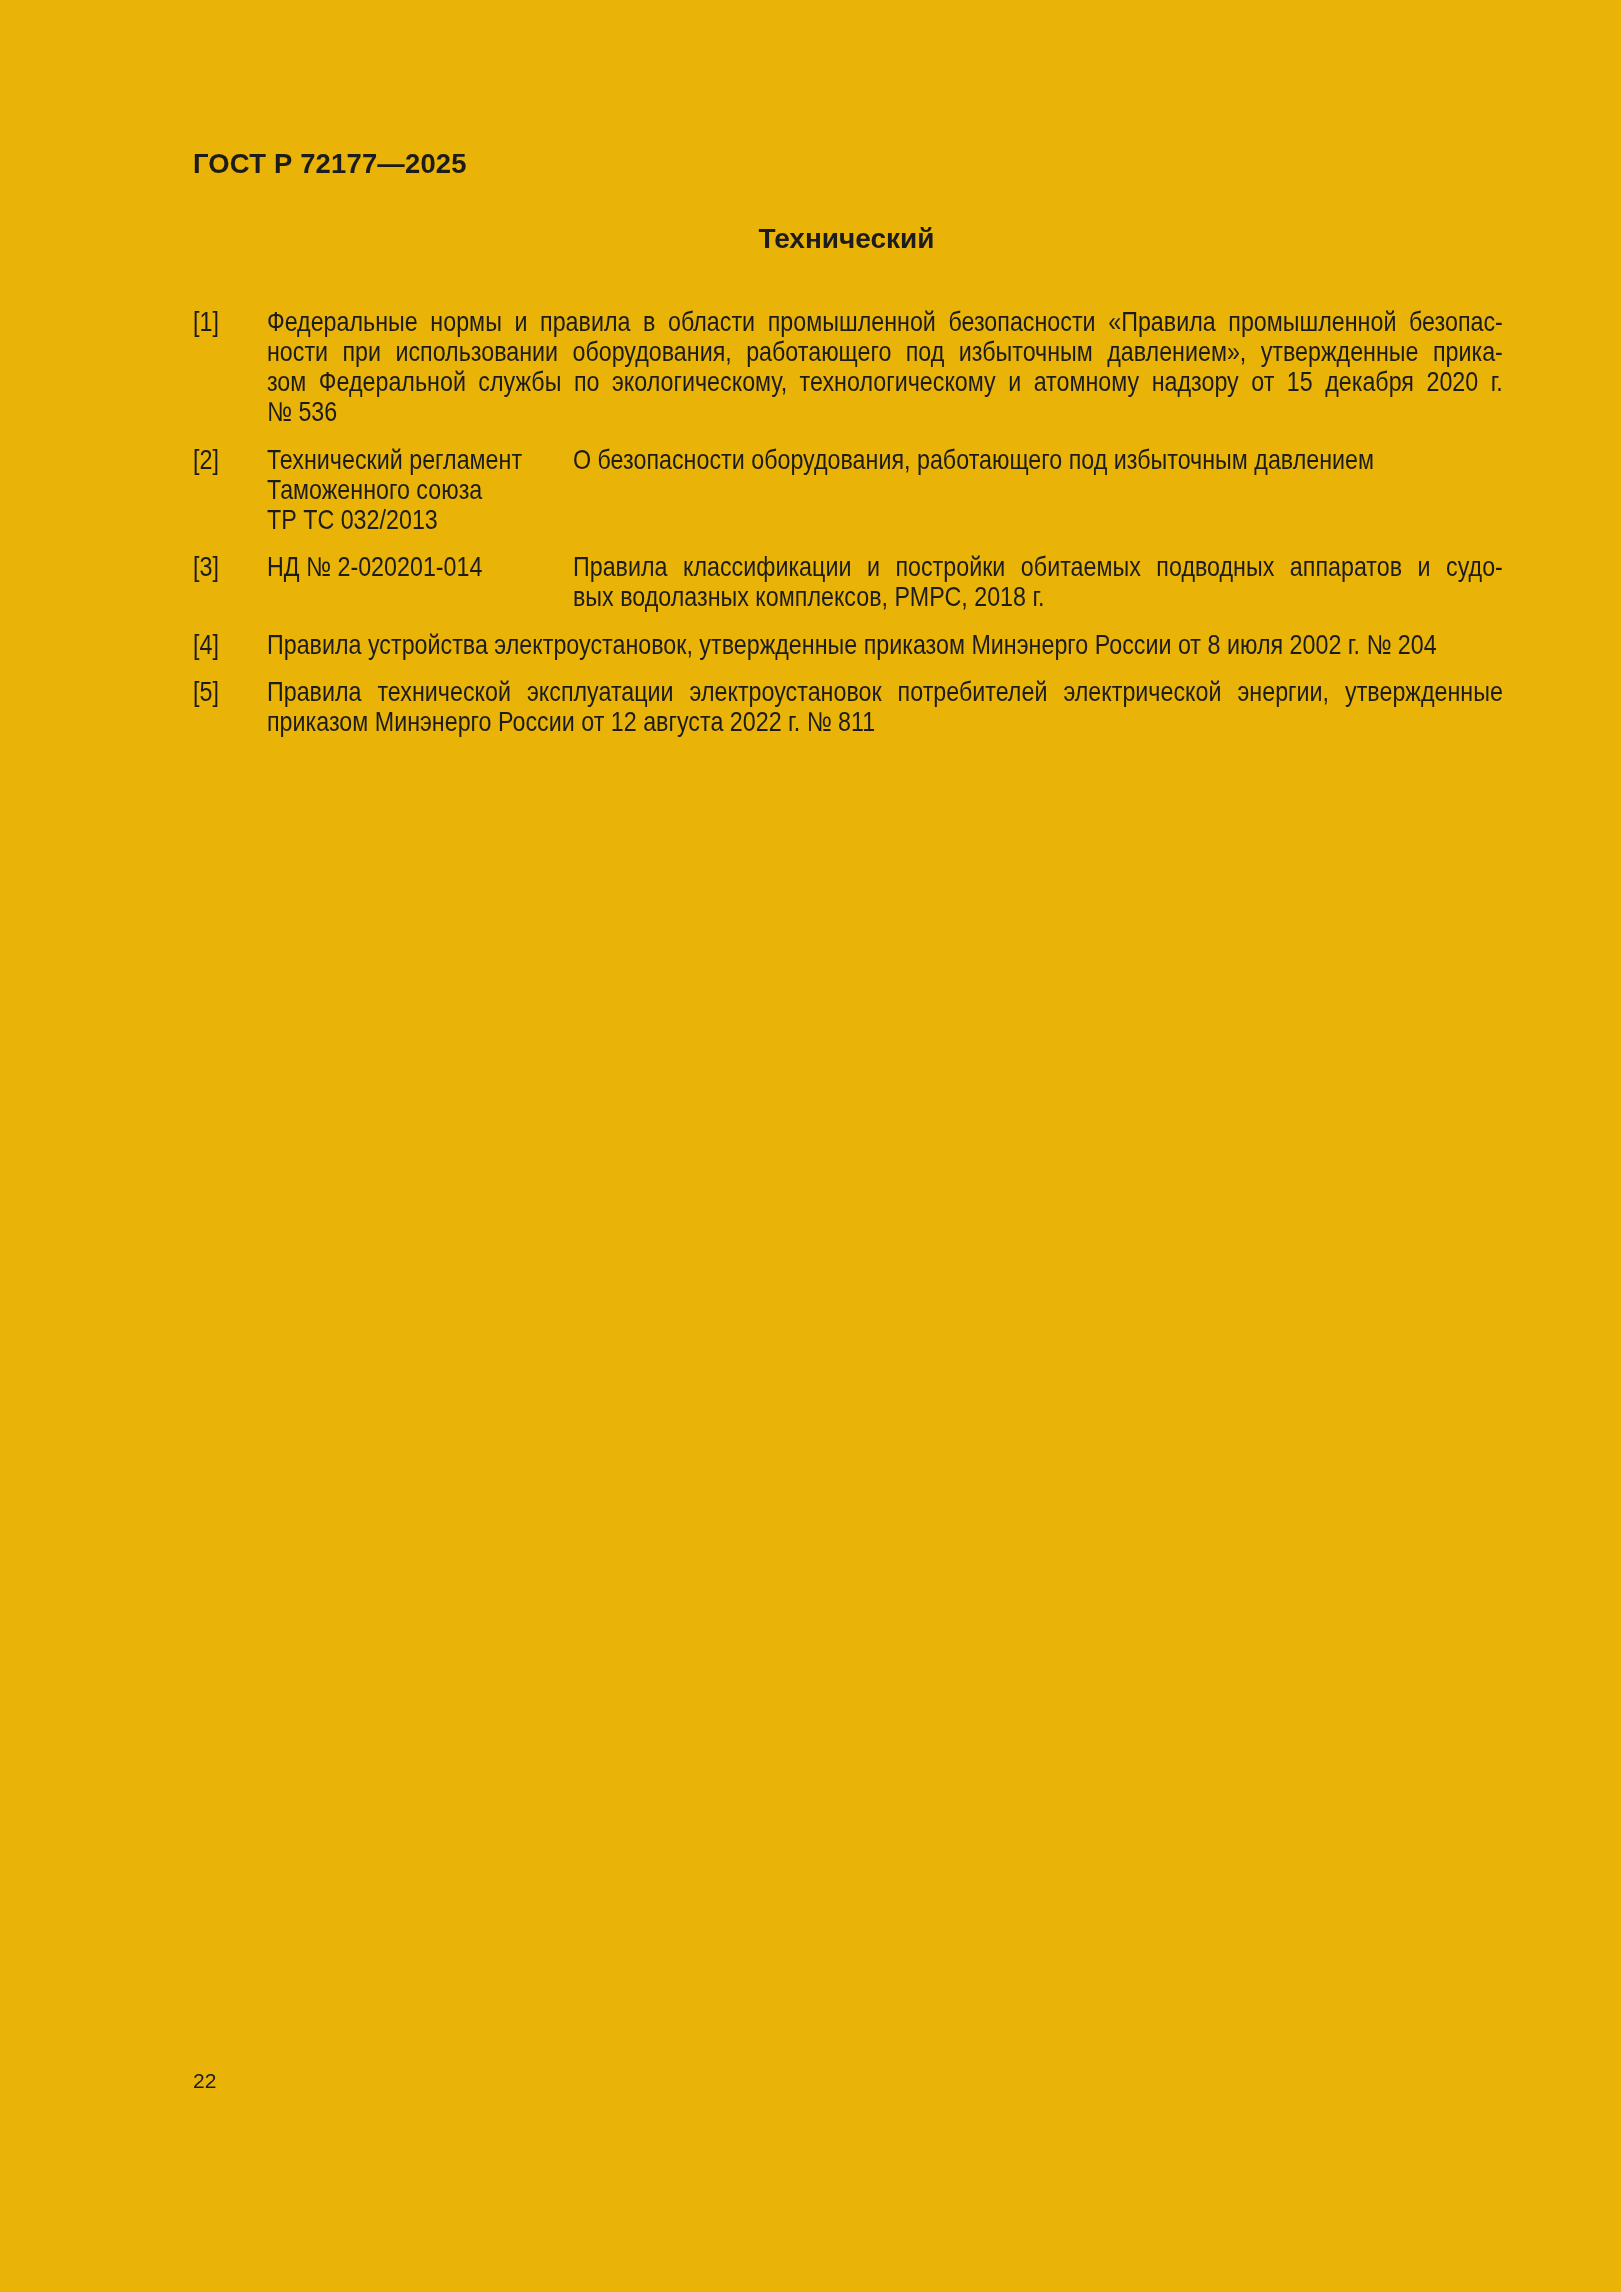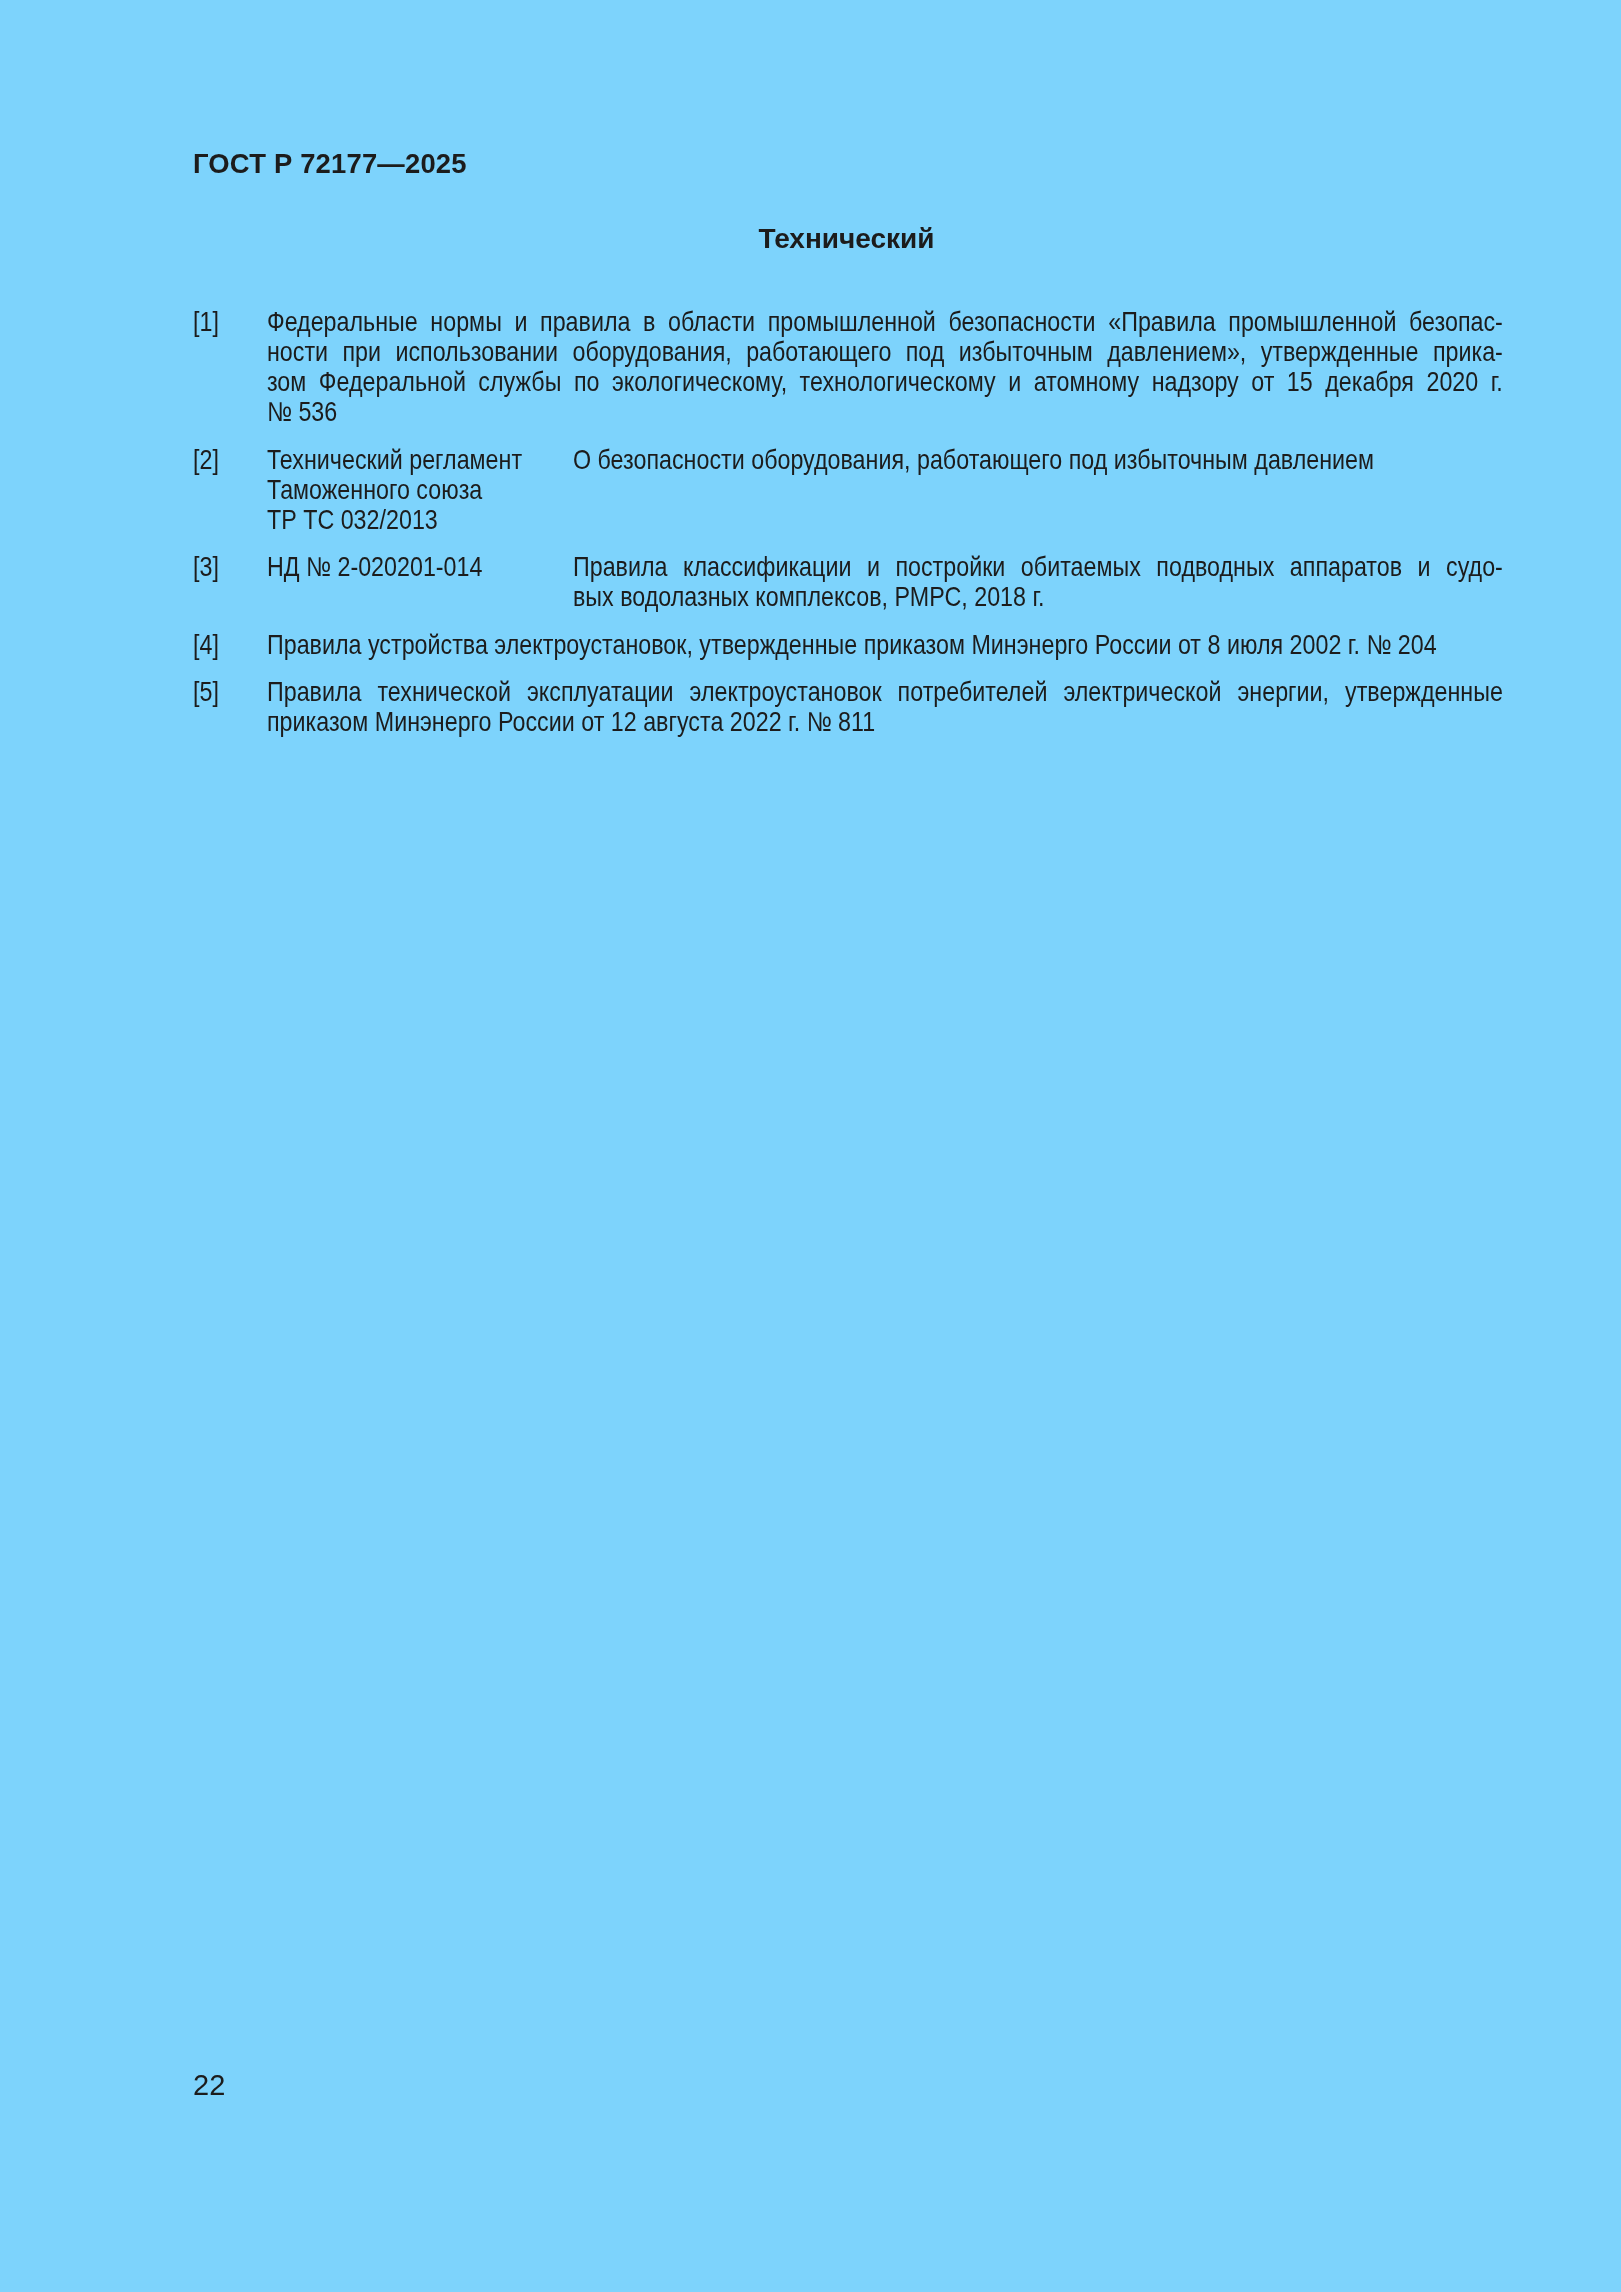--- a/index.html
+++ b/index.html
@@ -1,20 +1,20 @@
 <!DOCTYPE html>
 <html><head>
 <meta charset="utf-8">
 <style>
   html, body { margin: 0; padding: 0; background: #e8e8e8; }
   .page {
     position: relative;
     width: 1621px;
     height: 2293px;
-    background: #7dd3fc;
+    background: #eab308;
     font-family: "Liberation Sans", sans-serif;
     color: #1c1c1c;
     overflow: hidden;
     margin: 0 auto;
   }
   .doc-header {
     position: absolute;
     left: 193px;
     top: 148px;
     font-size: 27.4px;
@@ -48,21 +48,21 @@
   .content { flex: 1 1 auto; min-width: 0; }
   .cols { display: flex; align-items: flex-start; }
   .c1 { flex: 0 0 360px; width: 360px; }
   .c2 { flex: 1 1 auto; min-width: 0; }
   .ln { text-align: left; }
   .jl { text-align: justify; text-align-last: justify; }
   .page-number {
     position: absolute;
     left: 193px;
     top: 2069px;
-    font-size: 29px;
+    font-size: 21px;
   }
 </style>
 </head>
 <body>
 
 <div class="page">
   <div class="doc-header">ГОСТ Р 72177—2025</div>
 
   <h1 class="doc-title">Технический</h1>
 

